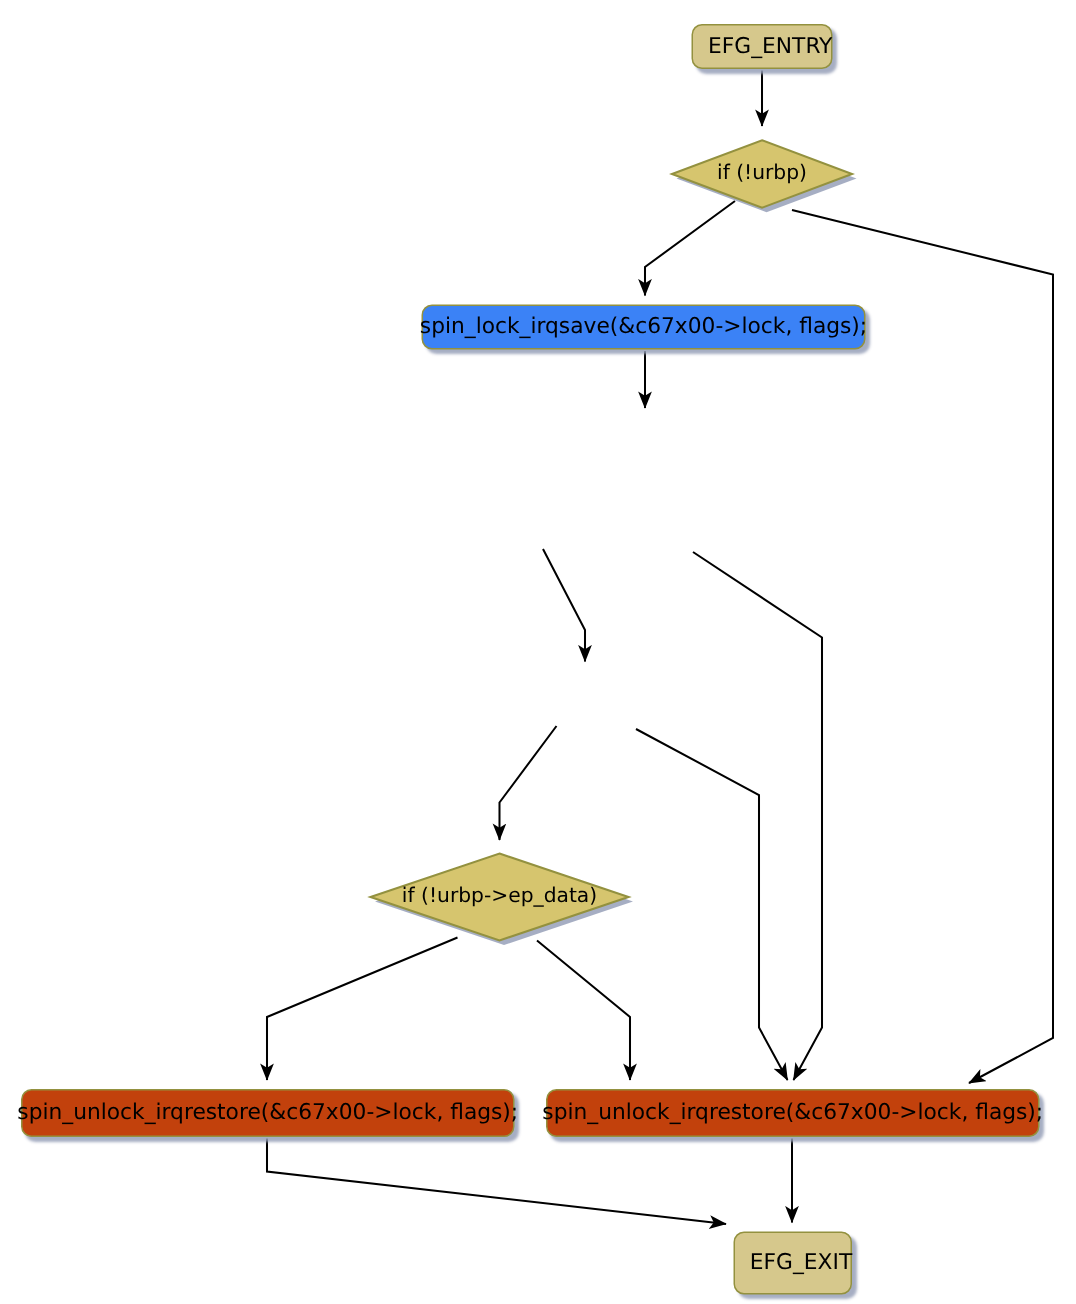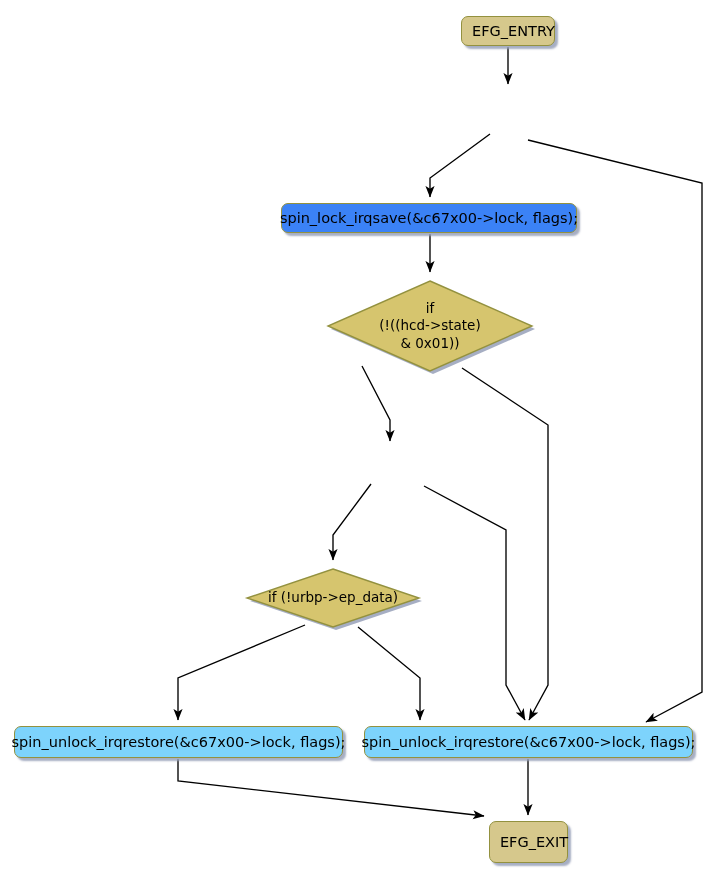--- a/index.html
+++ b/index.html
@@ -50,21 +50,21 @@
     display: flex;
     align-items: center;
     justify-content: center;
     font-size: 14.5px;
     white-space: nowrap;
     color: #000000;
     box-shadow: 3px 3px 2px rgba(150,160,185,0.85);
     z-index: 3;
   }
   .stmt.red  { background: #3b82f6; }
-  .stmt.green{ background: #7dd3fc; }
+  .stmt.green{ background: #c2410c; }
 
   
   .diamond {
     z-index: 3;
   }
   .diamond .shape {
     position: absolute;
     left: 0; top: 0;
     width: 100%;
     height: 100%;
@@ -122,34 +122,32 @@
       <path d="M178,759 L178,781 L484,816"></path>
 
       <path d="M528,759 L528,815"></path>
     </g>
   </svg>
 
   <div class="node term" style="left:461px; top:16px; width:94px; height:30px;">
     <span>EFG_ENTRY</span>
   </div>
 
+  <div class="node diamond" style="left:444px; top:90px; width:128px; height:52px;">
+    <svg class="shape" viewBox="0 0 128 52" xmlns="http://www.w3.org/2000/svg">
+      <polygon points="64,3.5 124,26 64,48.5 4,26" fill="#96a0b9" opacity="0.85" transform="translate(3,3)"></polygon>
+      <polygon points="64,3.5 124,26 64,48.5 4,26" fill="#d6c56e" stroke="#93913f" stroke-width="1.4"></polygon>
+    </svg>
+    <div class="dlabel">if (!urbp)</div>
+  </div>
 
   <div class="node stmt red" style="left:281px; top:203px; width:296px; height:30px;">
     <span>spin_lock_irqsave(&amp;c67x00-&gt;lock, flags);</span>
   </div>
 
-  <div class="node diamond" style="left:324px; top:278px; width:212px; height:96px;">
-    <svg class="shape" viewBox="0 0 212 96" xmlns="http://www.w3.org/2000/svg">
-      <polygon points="106,3 208,48 106,93 4,48" fill="#96a0b9" opacity="0.85" transform="translate(3,3)"></polygon>
-      <polygon points="106,3 208,48 106,93 4,48" fill="#d6c56e" stroke="#93913f" stroke-width="1.4"></polygon>
-    </svg>
-    <div class="dlabel">if
-(!((hcd-&gt;state)
-&amp; 0x01))</div>
-  </div>
 
 
   <div class="node diamond" style="left:243px; top:566px; width:180px; height:64px;">
     <svg class="shape" viewBox="0 0 180 64" xmlns="http://www.w3.org/2000/svg">
       <polygon points="90,3 176,32 90,61 4,32" fill="#96a0b9" opacity="0.85" transform="translate(3,3)"></polygon>
       <polygon points="90,3 176,32 90,61 4,32" fill="#d6c56e" stroke="#93913f" stroke-width="1.4"></polygon>
     </svg>
     <div class="dlabel">if (!urbp-&gt;ep_data)</div>
   </div>
 

